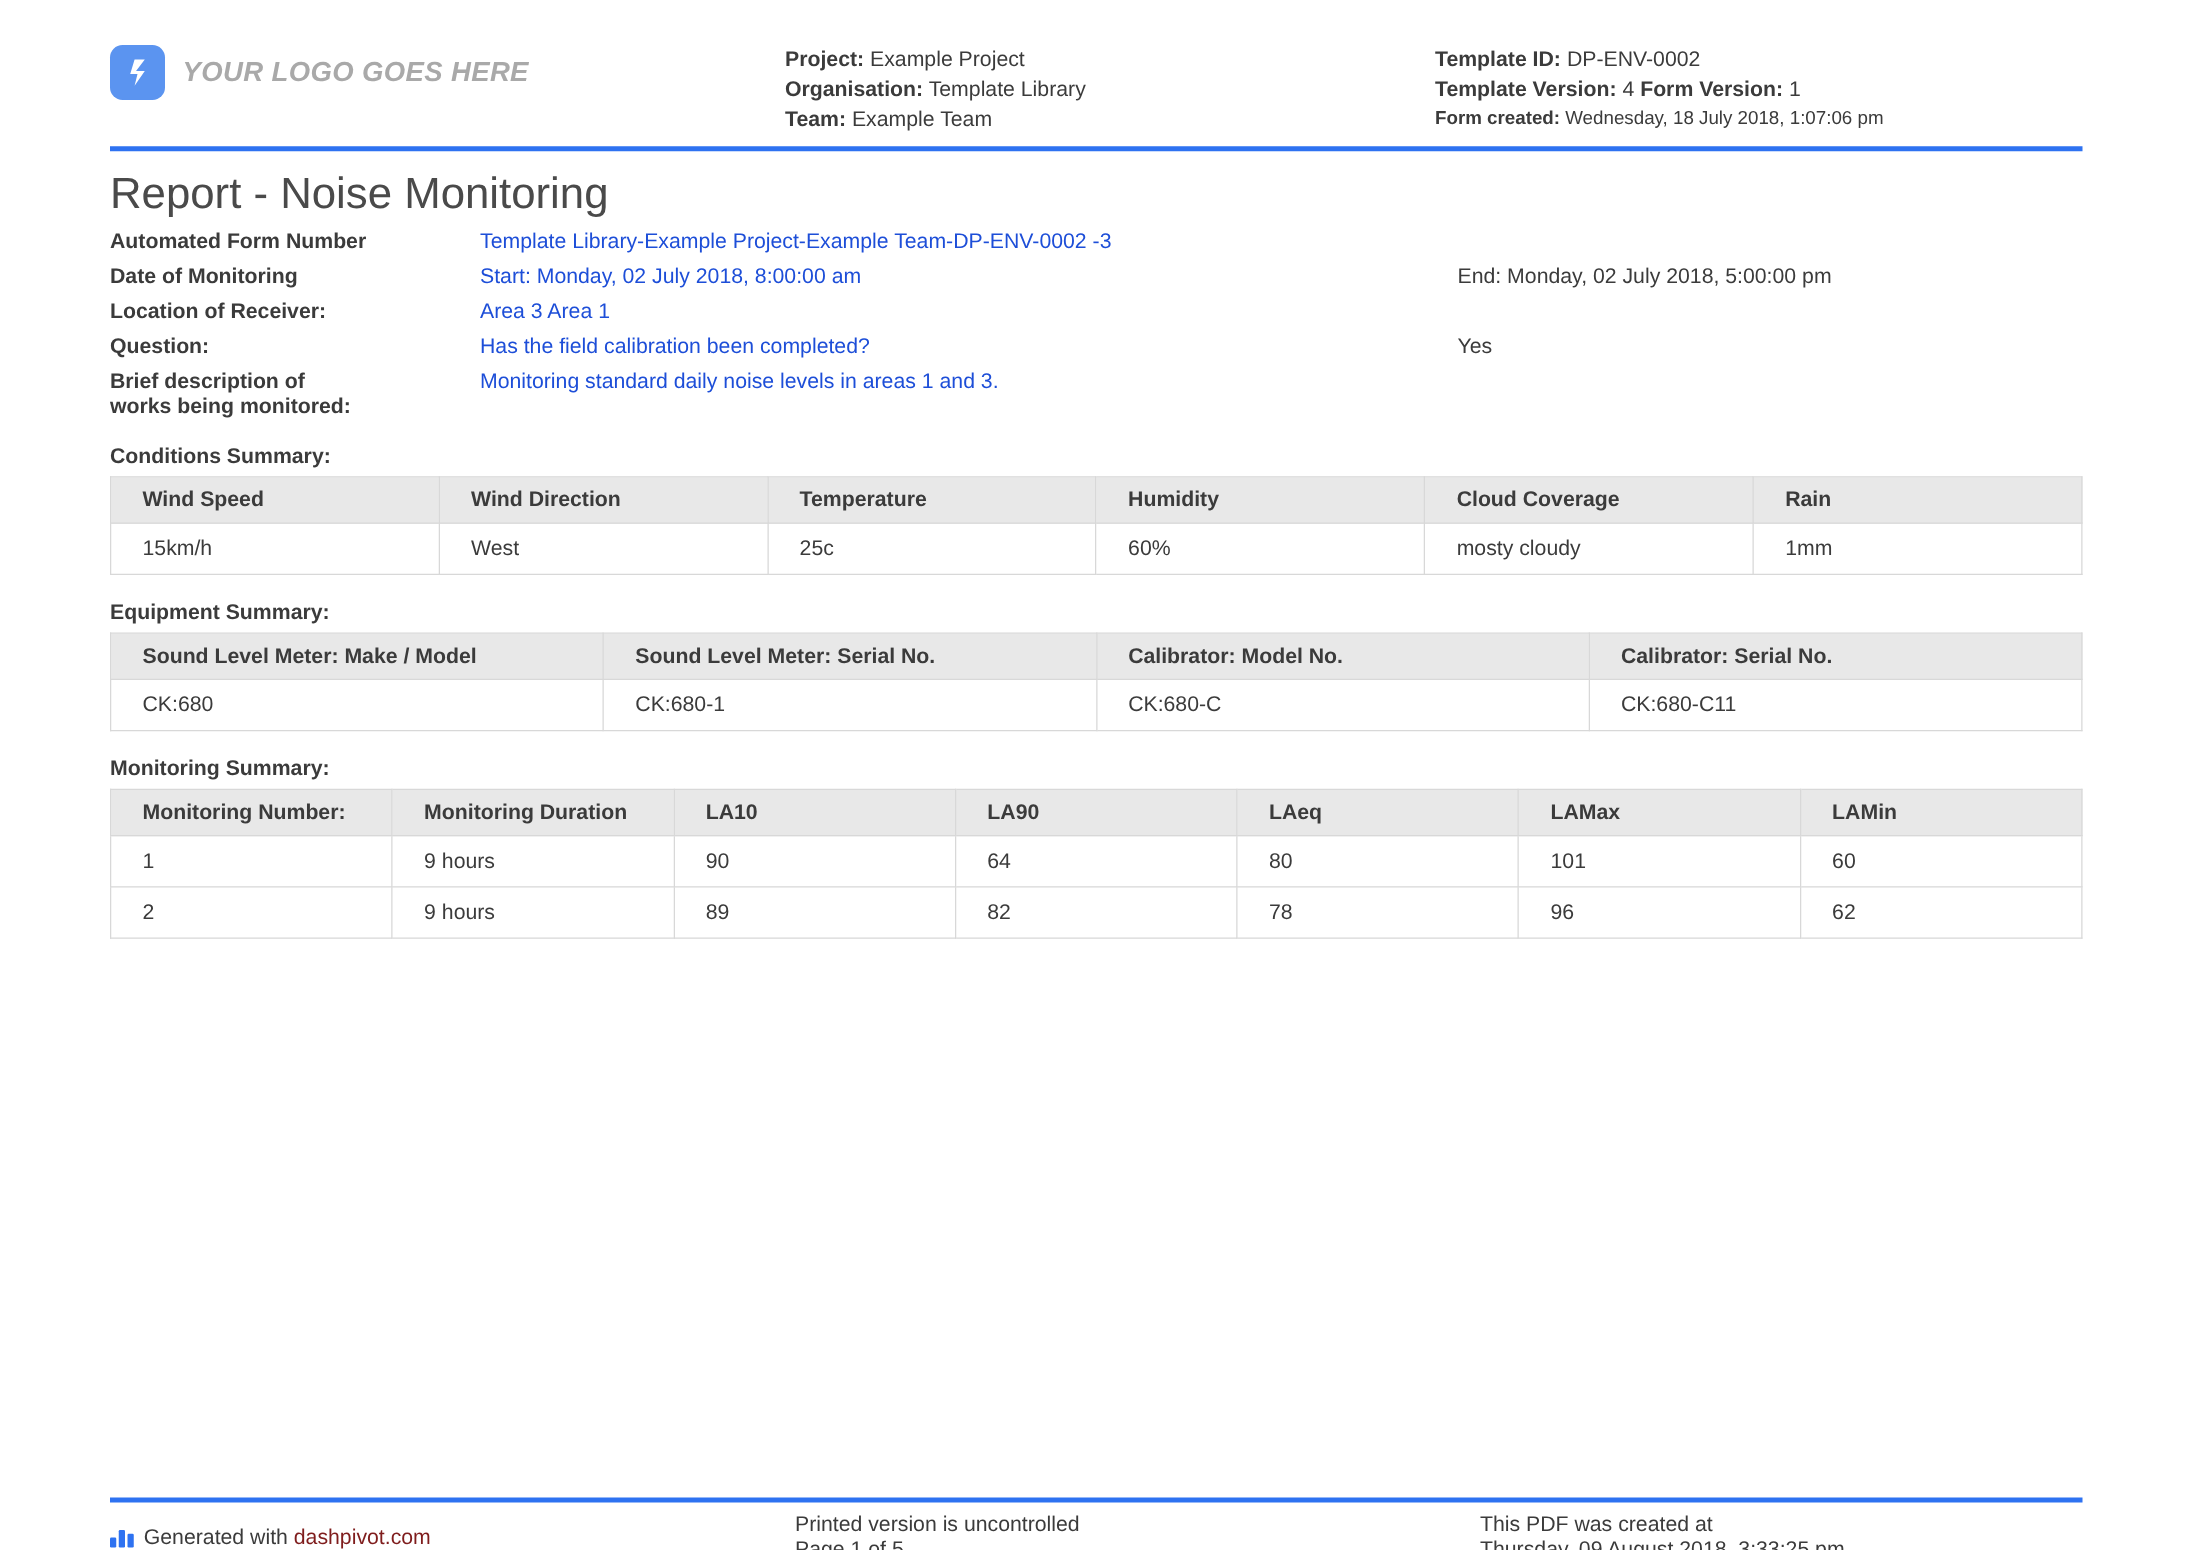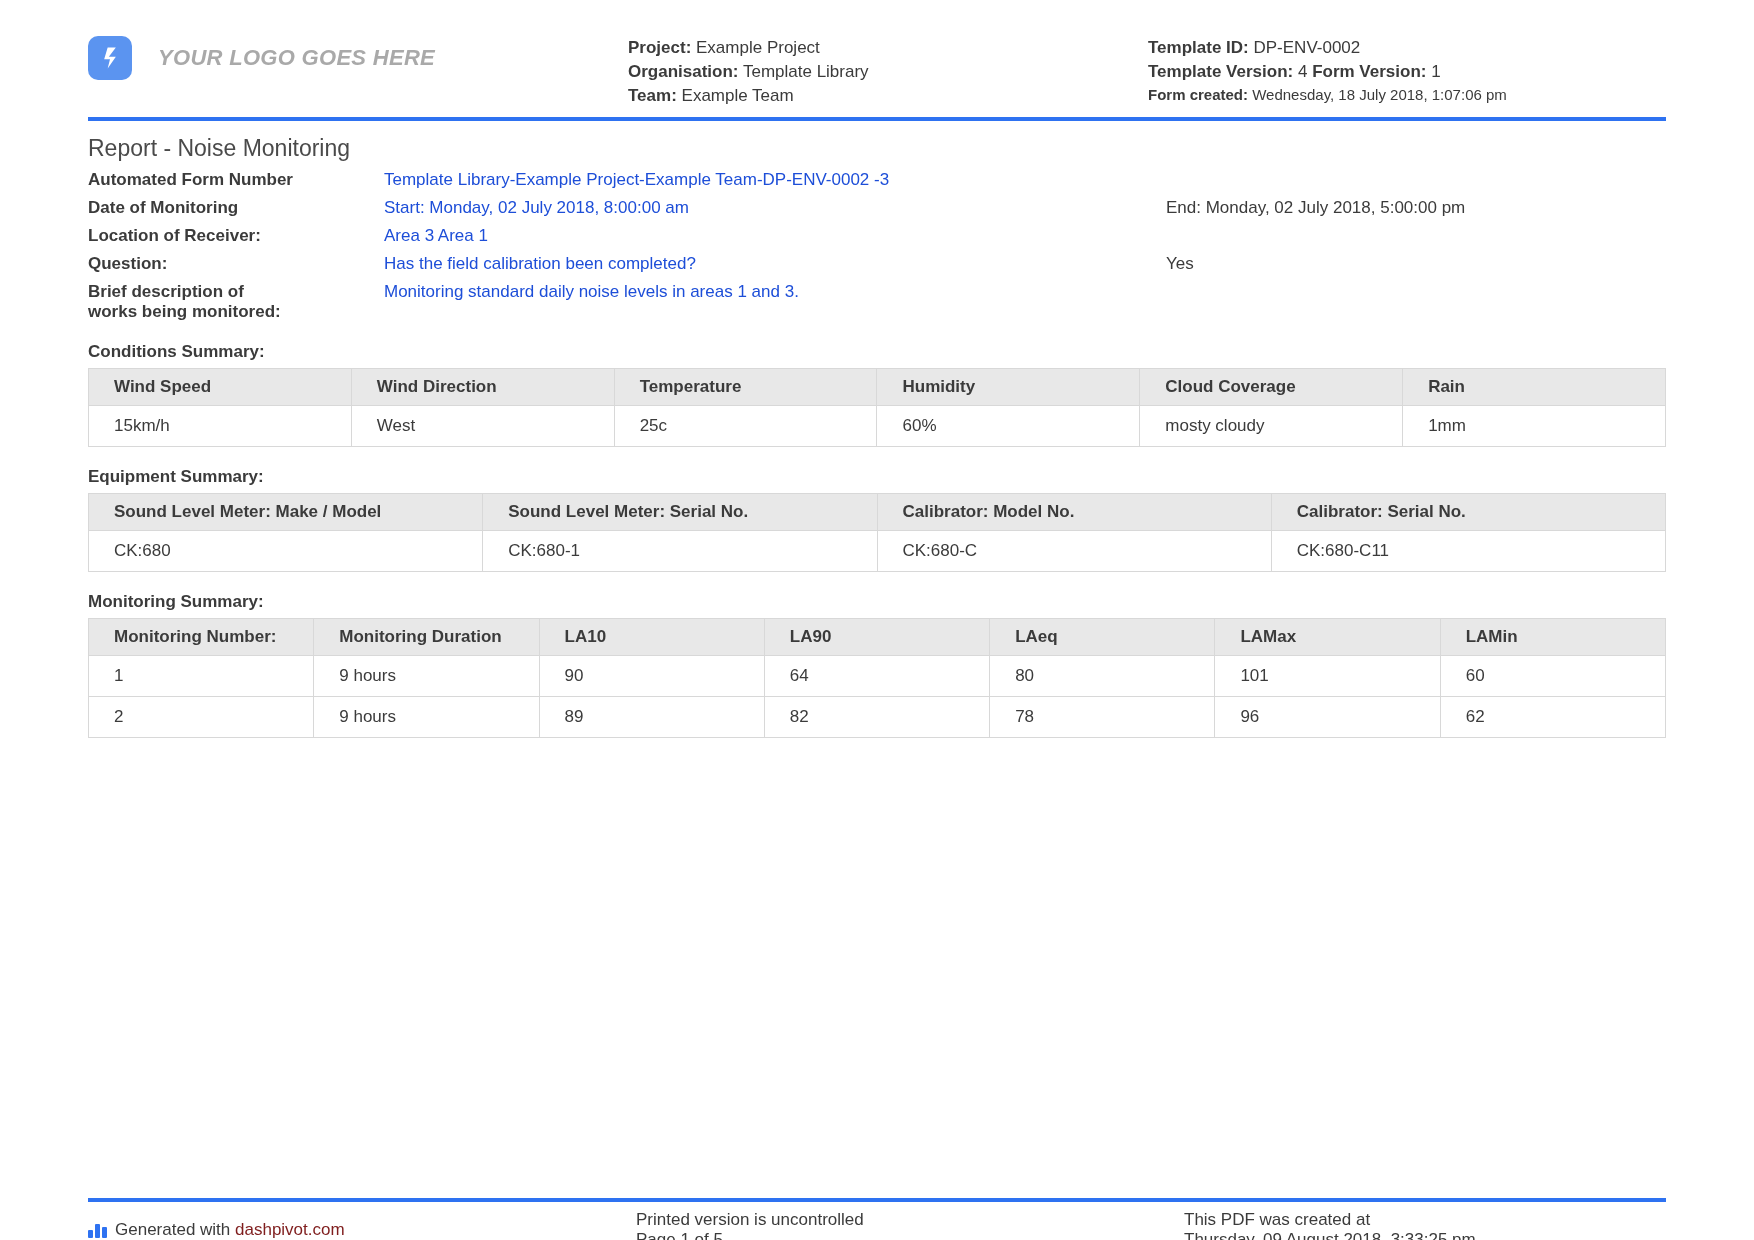--- a/index.html
+++ b/index.html
@@ -1,29 +1,29 @@
 <!DOCTYPE html>
 <html><head>
 <meta charset="utf-8">
 <style>
   html,body{margin:0;padding:0;background:#fff;}
   body{width:1754px;height:1240px;font-family:"Segoe UI",Tahoma,Helvetica,Arial,sans-serif;color:#3b3b3b;font-size:17px;}
   .page{box-sizing:border-box;padding:36px 88px 0 88px;}
   
   .hdr{display:flex;align-items:flex-start;padding-bottom:10px;border-bottom:4px solid #2e72f1;}
-  .hdr-left{display:flex;align-items:center;gap:26px;width:540px;}
+  .hdr-left{display:flex;align-items:center;gap:14px;width:540px;}
   .logo{width:44px;height:44px;border-radius:10px;background:#5b94f0;display:flex;align-items:center;justify-content:center;}
   .logo svg{width:28px;height:28px;}
   .logo-tag{font-weight:700;font-style:italic;font-size:22px;color:#a9a9a9;letter-spacing:0.3px;}
   .hdr-mid{width:520px;font-size:17px;line-height:1.4;}
   .hdr-right{flex:1;font-size:17px;line-height:1.4;}
   .hdr b{color:#3b3b3b;}
   .hdr .created{font-size:15px;}
   
-  .title{font-size:23px;color:#4a4a4a;margin:14px 0 4px 0;font-weight:400;}
+  .title{font-size:35px;color:#4a4a4a;margin:14px 0 4px 0;font-weight:400;}
   
   .kv{display:flex;align-items:flex-start;margin:8px 0;gap:26px;}
   .kv .label{width:270px;font-weight:700;color:#3b3b3b;}
   .kv .val{flex:1;color:#1d4ed8;}
   .kv .val2{width:500px;}
   .section-label{font-weight:700;margin:20px 0 6px 0;}
   
   table{border-collapse:collapse;width:100%;table-layout:fixed;}
   th,td{border:1px solid #d8d8d8;padding:8px 25px;text-align:left;font-size:17px;color:#3b3b3b;vertical-align:middle;}
   th{background:#e8e8e8;font-weight:700;}

